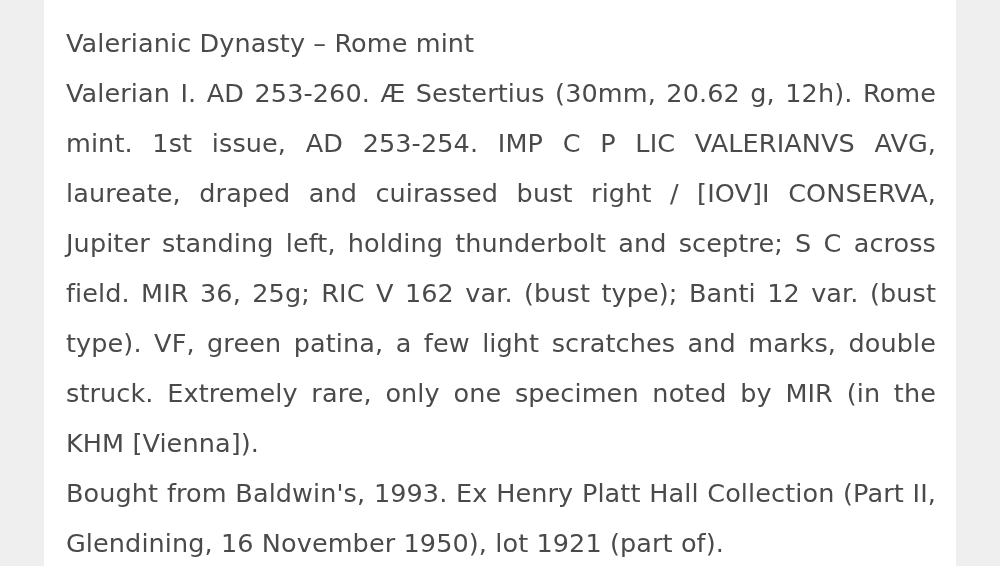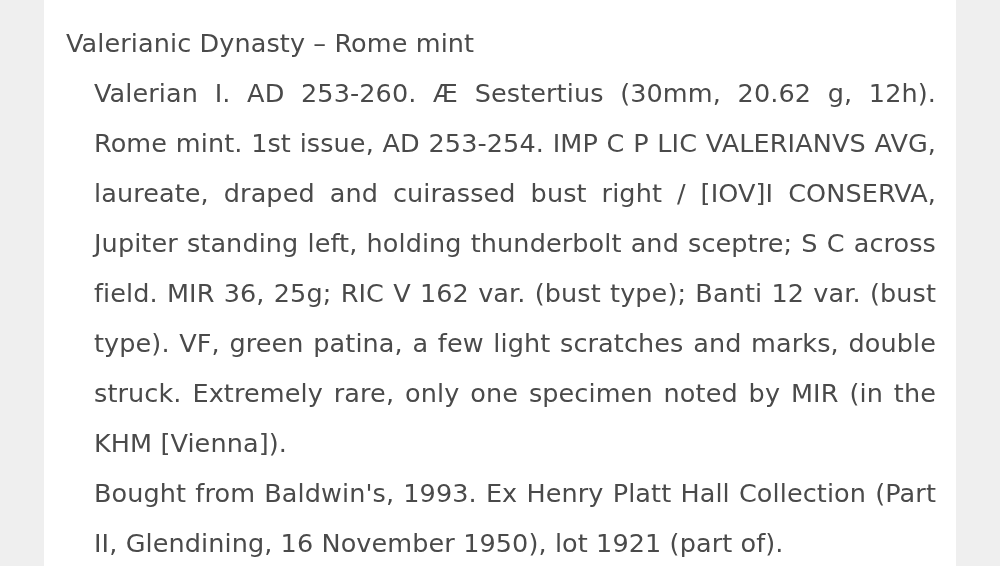--- a/index.html
+++ b/index.html
@@ -42,21 +42,20 @@
   }
   .para.justified {
     text-align: justify;
     text-align-last: left;
   }
   .para.heading {
     text-align: left;
   }
   .para + .para {
     margin-top: 0;
-    margin-left: 28px;
   }
 </style>
 </head>
 <body>
 
 <div id="page">
   <div id="sheet">
     <div id="content">
       <div class="para heading">Valerianic Dynasty – Rome mint</div>
       <div class="para justified">Valerian I. AD 253-260. Æ Sestertius (30mm, 20.62 g, 12h). Rome mint. 1st issue, AD 253-254. IMP C P LIC VALERIANVS AVG, laureate, draped and cuirassed bust right / [IOV]I CONSERVA, Jupiter standing left, holding thunderbolt and sceptre; S C across field. MIR 36, 25g; RIC V 162 var. (bust type); Banti 12 var. (bust type). VF, green patina, a few light scratches and marks, double struck. Extremely rare, only one specimen noted by MIR (in the KHM [Vienna]).</div>

